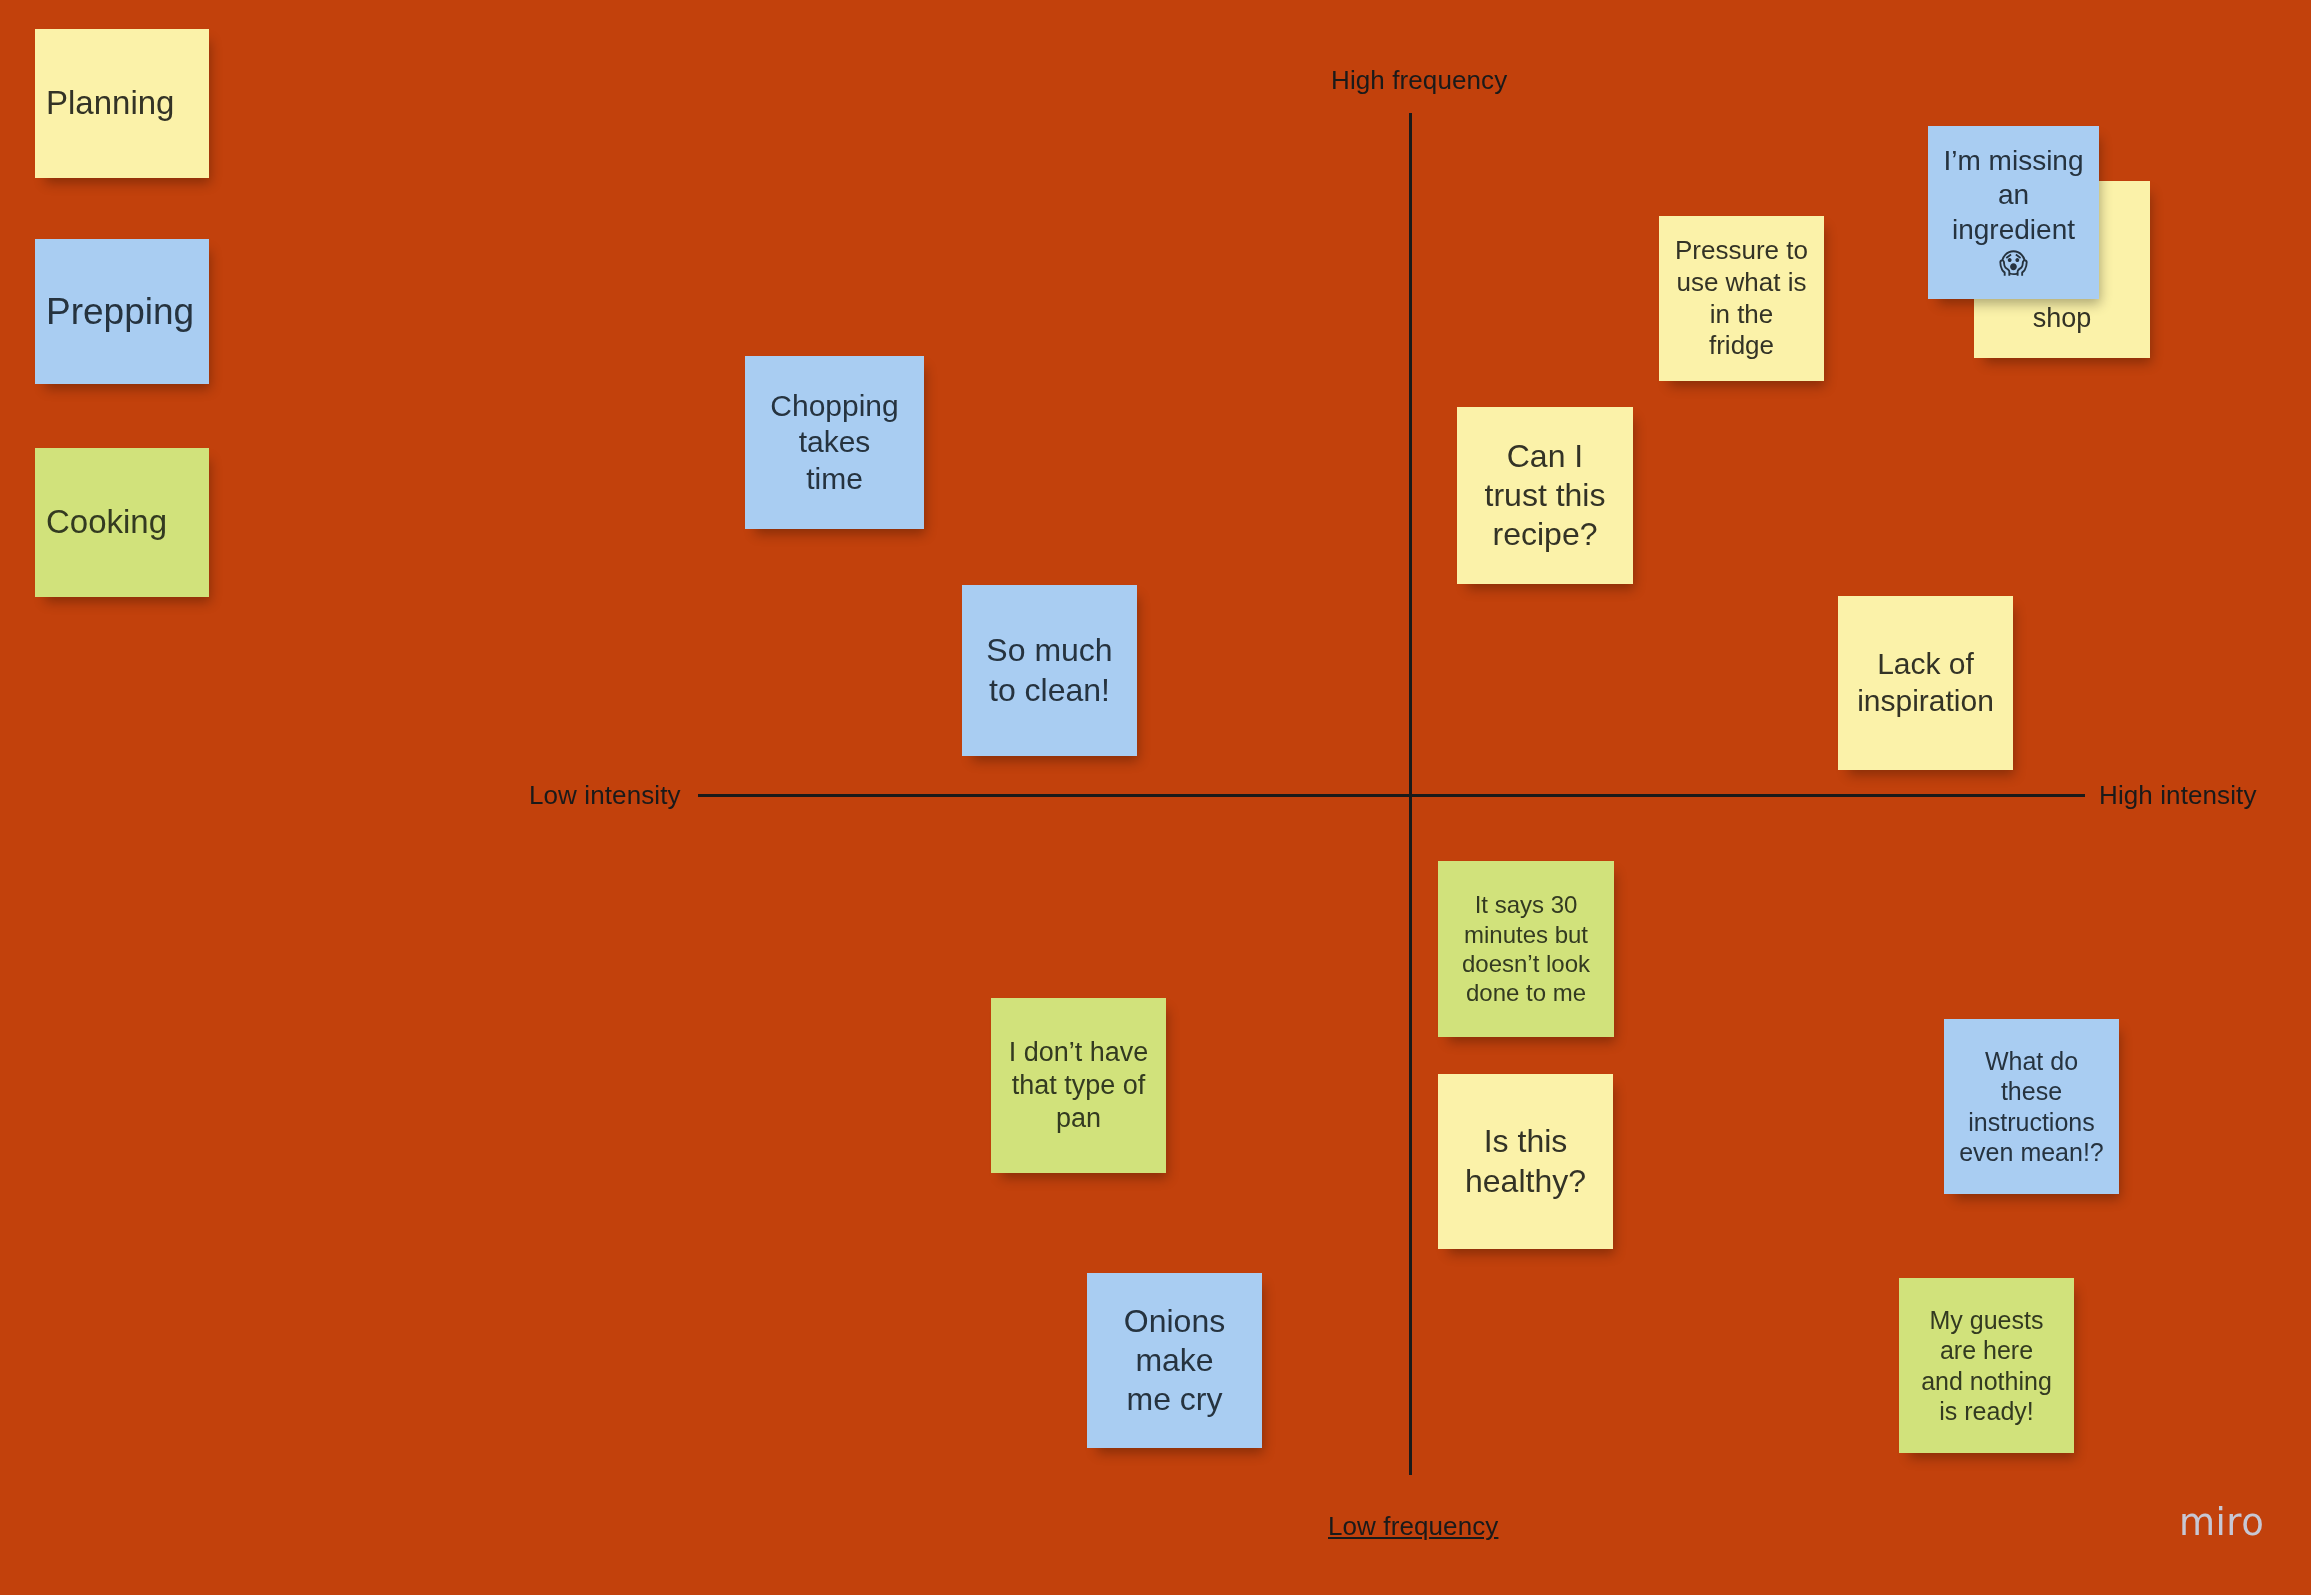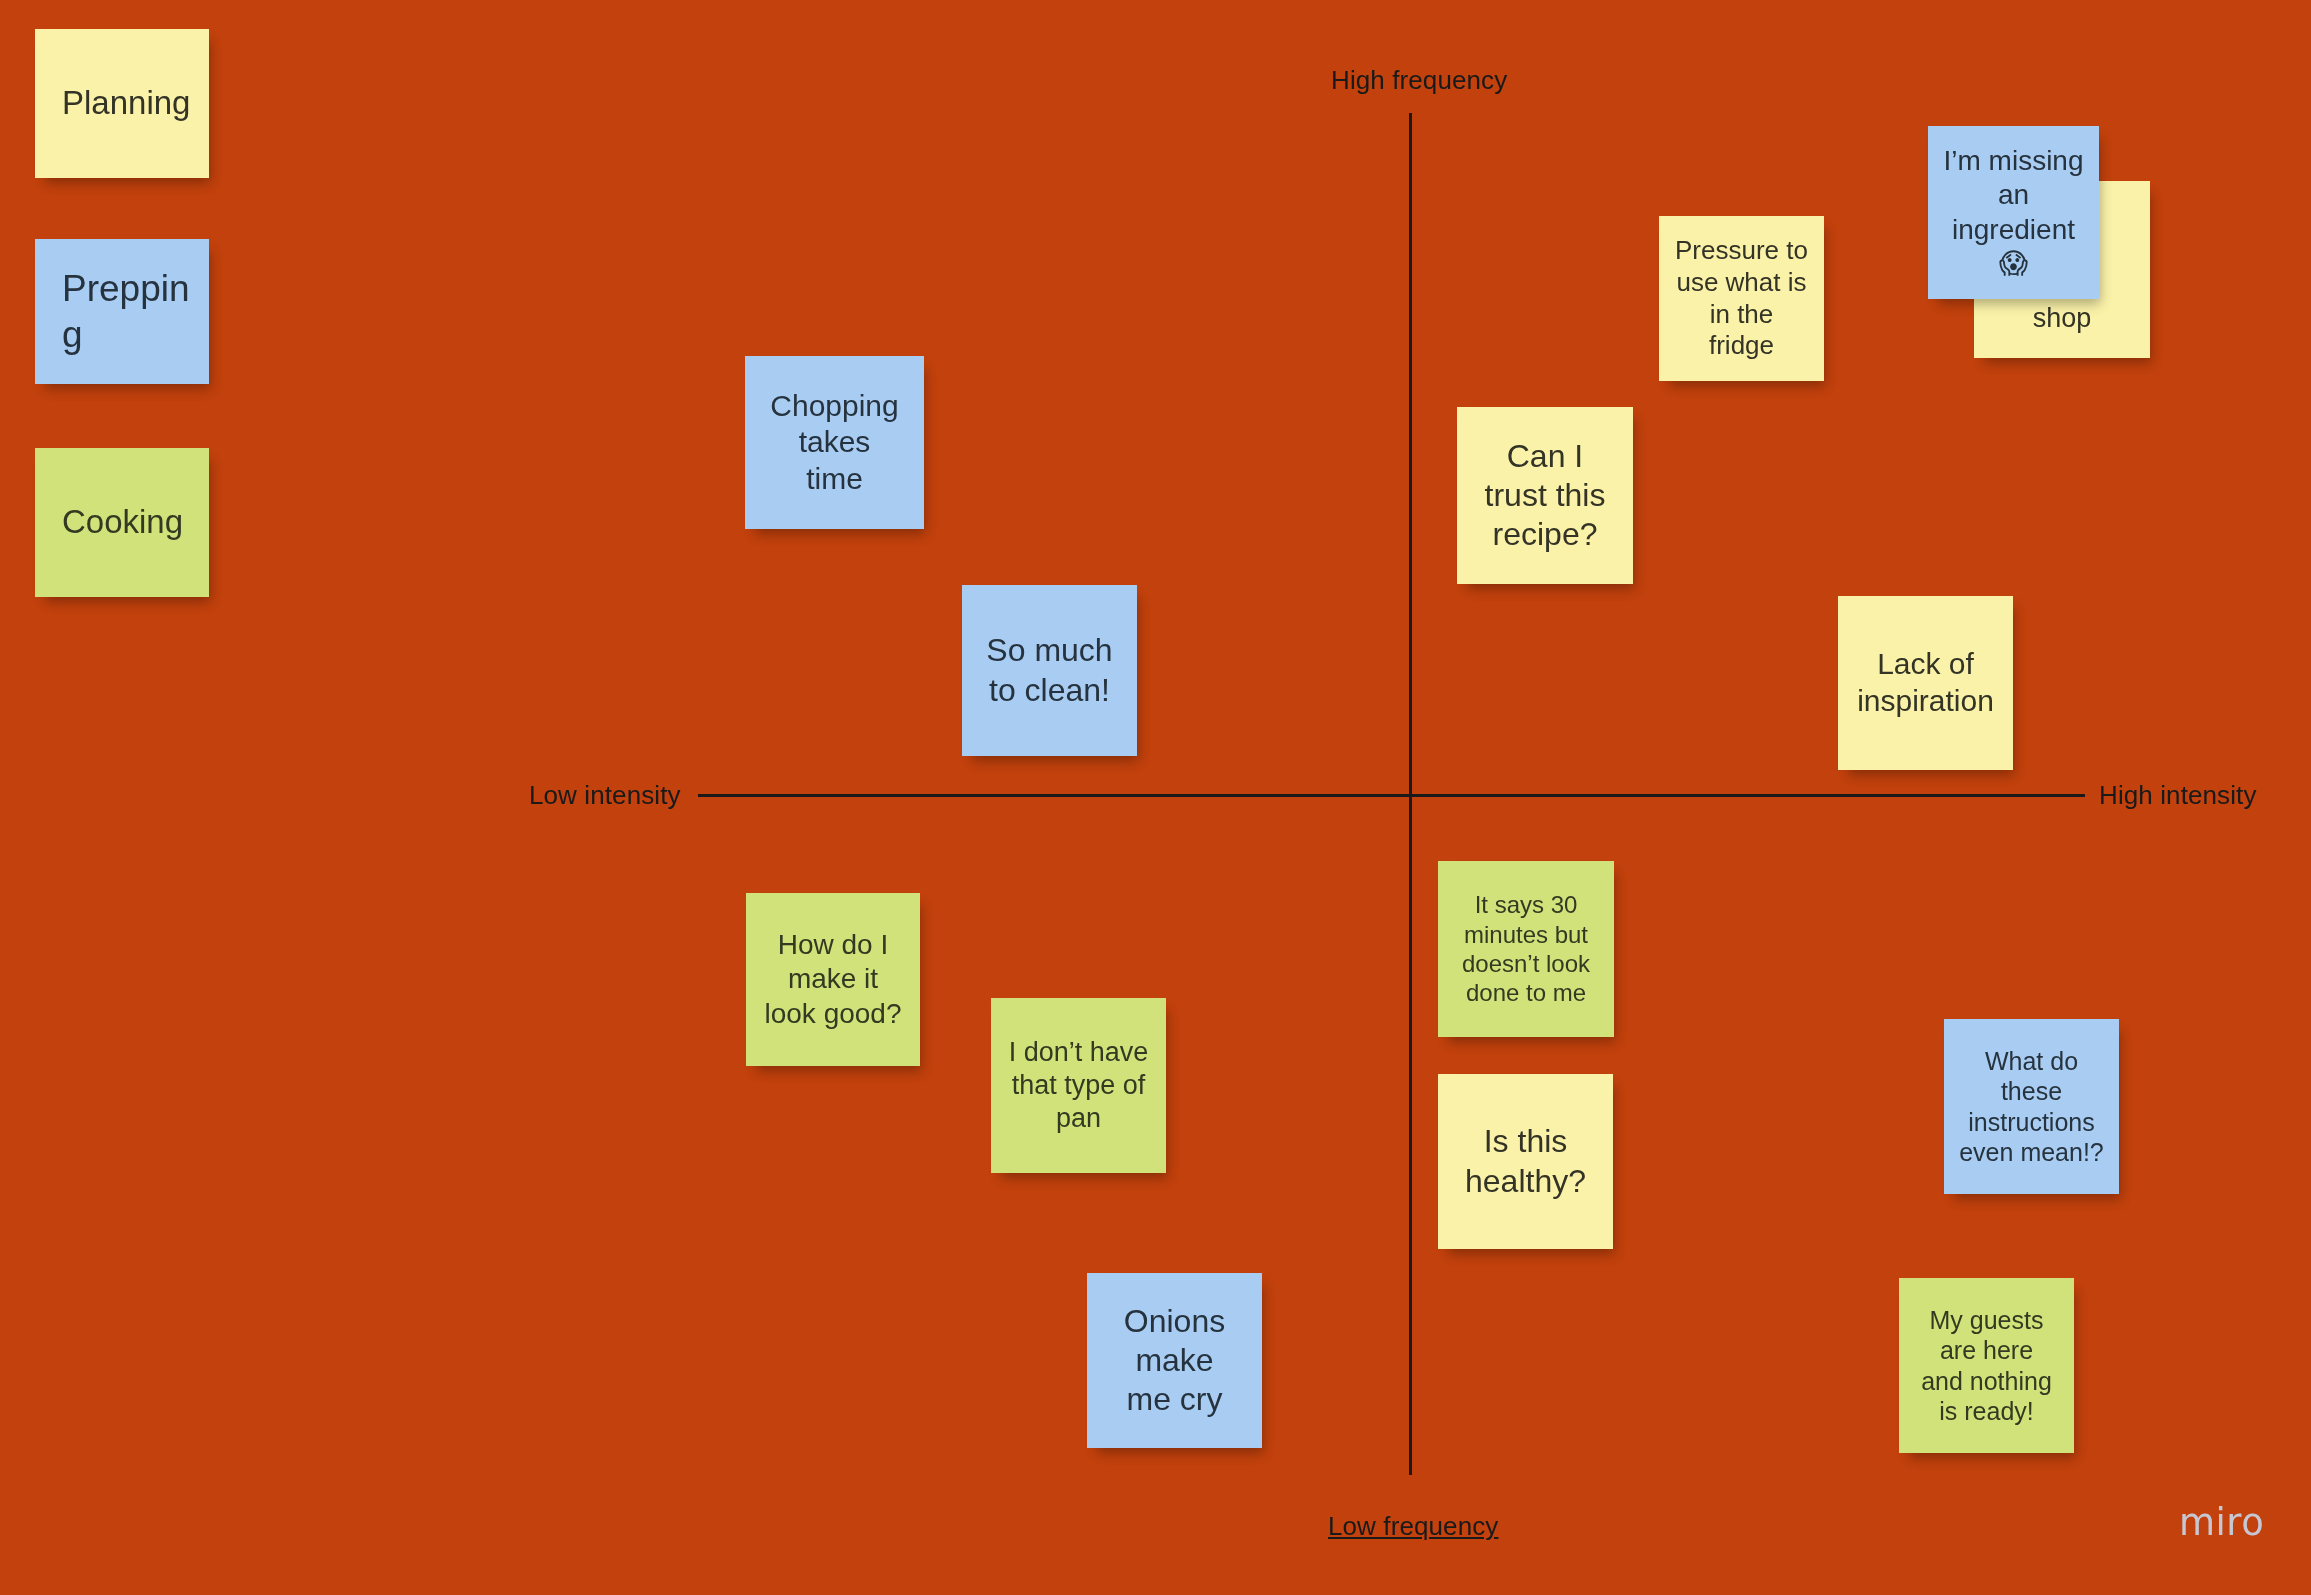--- a/index.html
+++ b/index.html
@@ -56,21 +56,21 @@
     width: 100%;
     white-space: pre-line;
   }
   .c-yellow { background: #fbf2a9; color: #333326; }
   .c-blue   { background: #a9cdf2; color: #26333f; }
   .c-green  { background: #d1e27b; color: #333a21; }
 
   
   .legend-note {
     justify-content: flex-start;
-    padding-left: 27px;
+    padding-left: 11px;
   }
   .legend-note .note-text { text-align: left; }
 
   
   .watermark {
     position: absolute;
     font-size: 37px;
     color: #c7c7d4;
     letter-spacing: 0.5px;
     font-family: "DejaVu Sans", sans-serif;
@@ -137,25 +137,20 @@
     <span class="note-text">Can I
 trust this
 recipe?</span>
   </div>
 
   <div class="note c-yellow" style="left:1838px; top:596px; width:175px; height:174px; font-size:30px;">
     <span class="note-text">Lack of
 inspiration</span>
   </div>
 
-  <div class="note c-green" style="left:746px; top:893px; width:174px; height:173px; font-size:28px;">
-    <span class="note-text">How do I
-make it
-look good?</span>
-  </div>
 
   <div class="note c-green" style="left:991px; top:998px; width:175px; height:175px; font-size:27px;">
     <span class="note-text">I don’t have
 that type of
 pan</span>
   </div>
 
   <div class="note c-blue" style="left:1087px; top:1273px; width:175px; height:175px; font-size:32px;">
     <span class="note-text">Onions
 make

